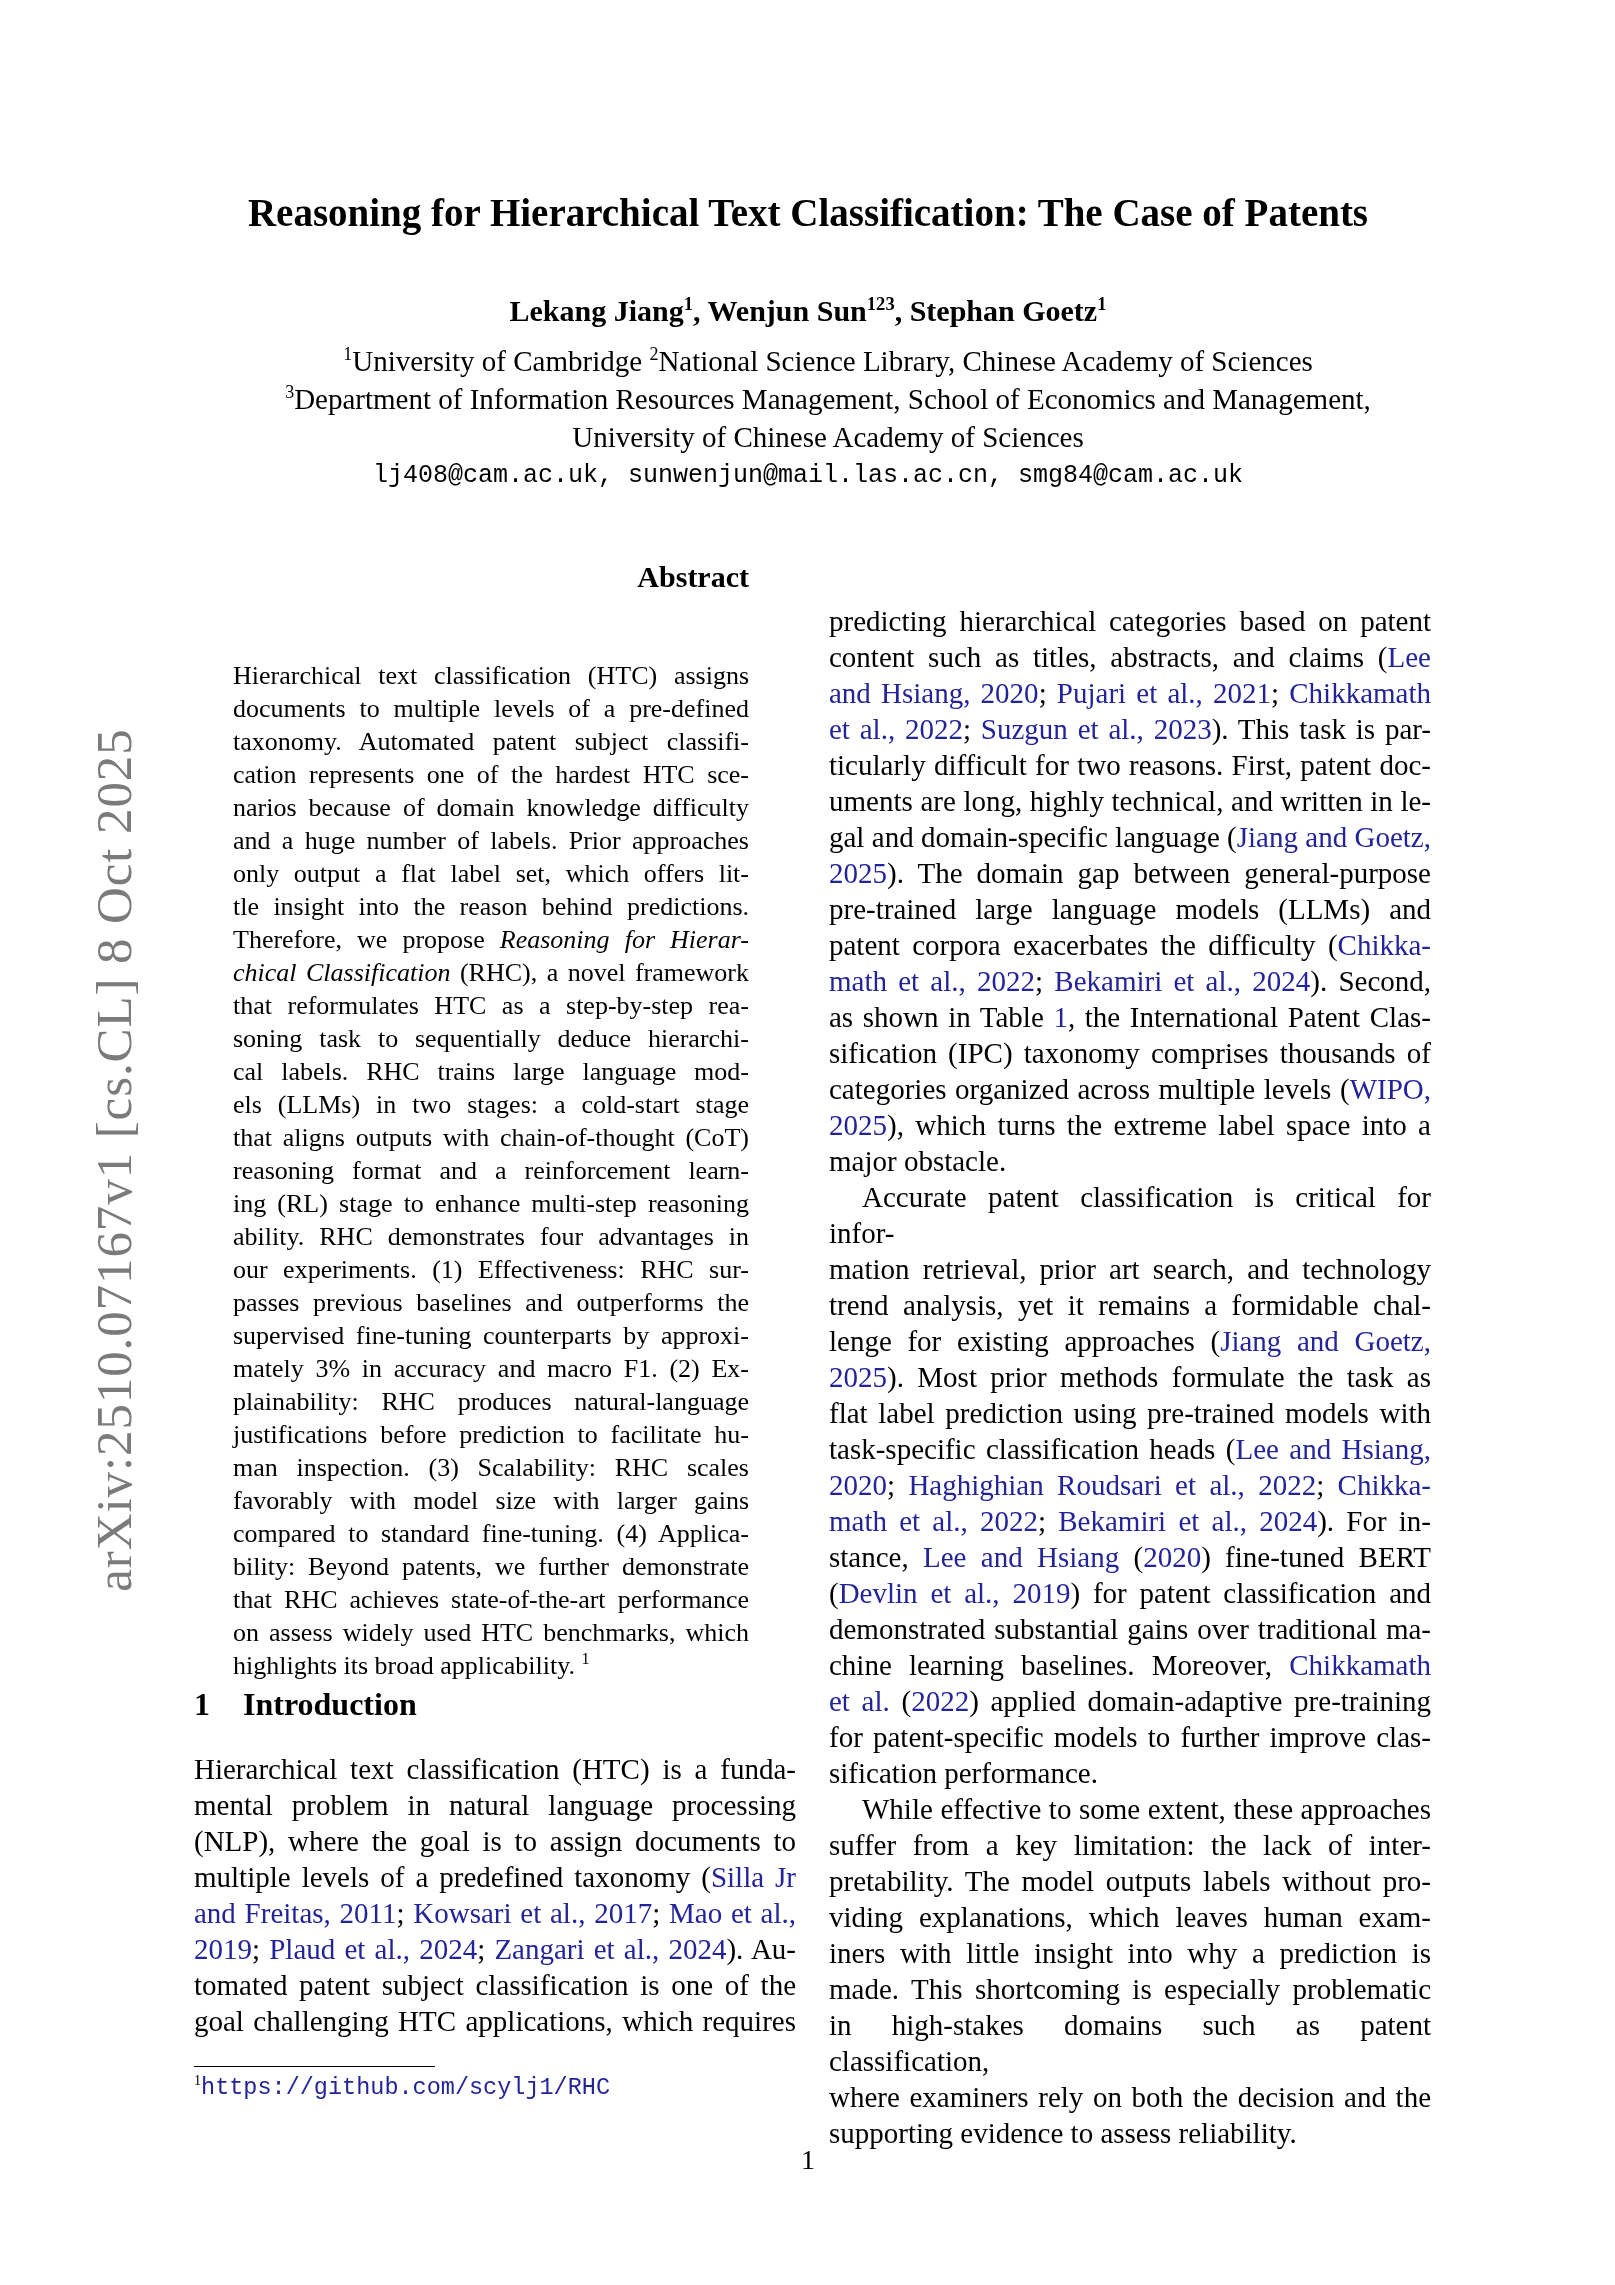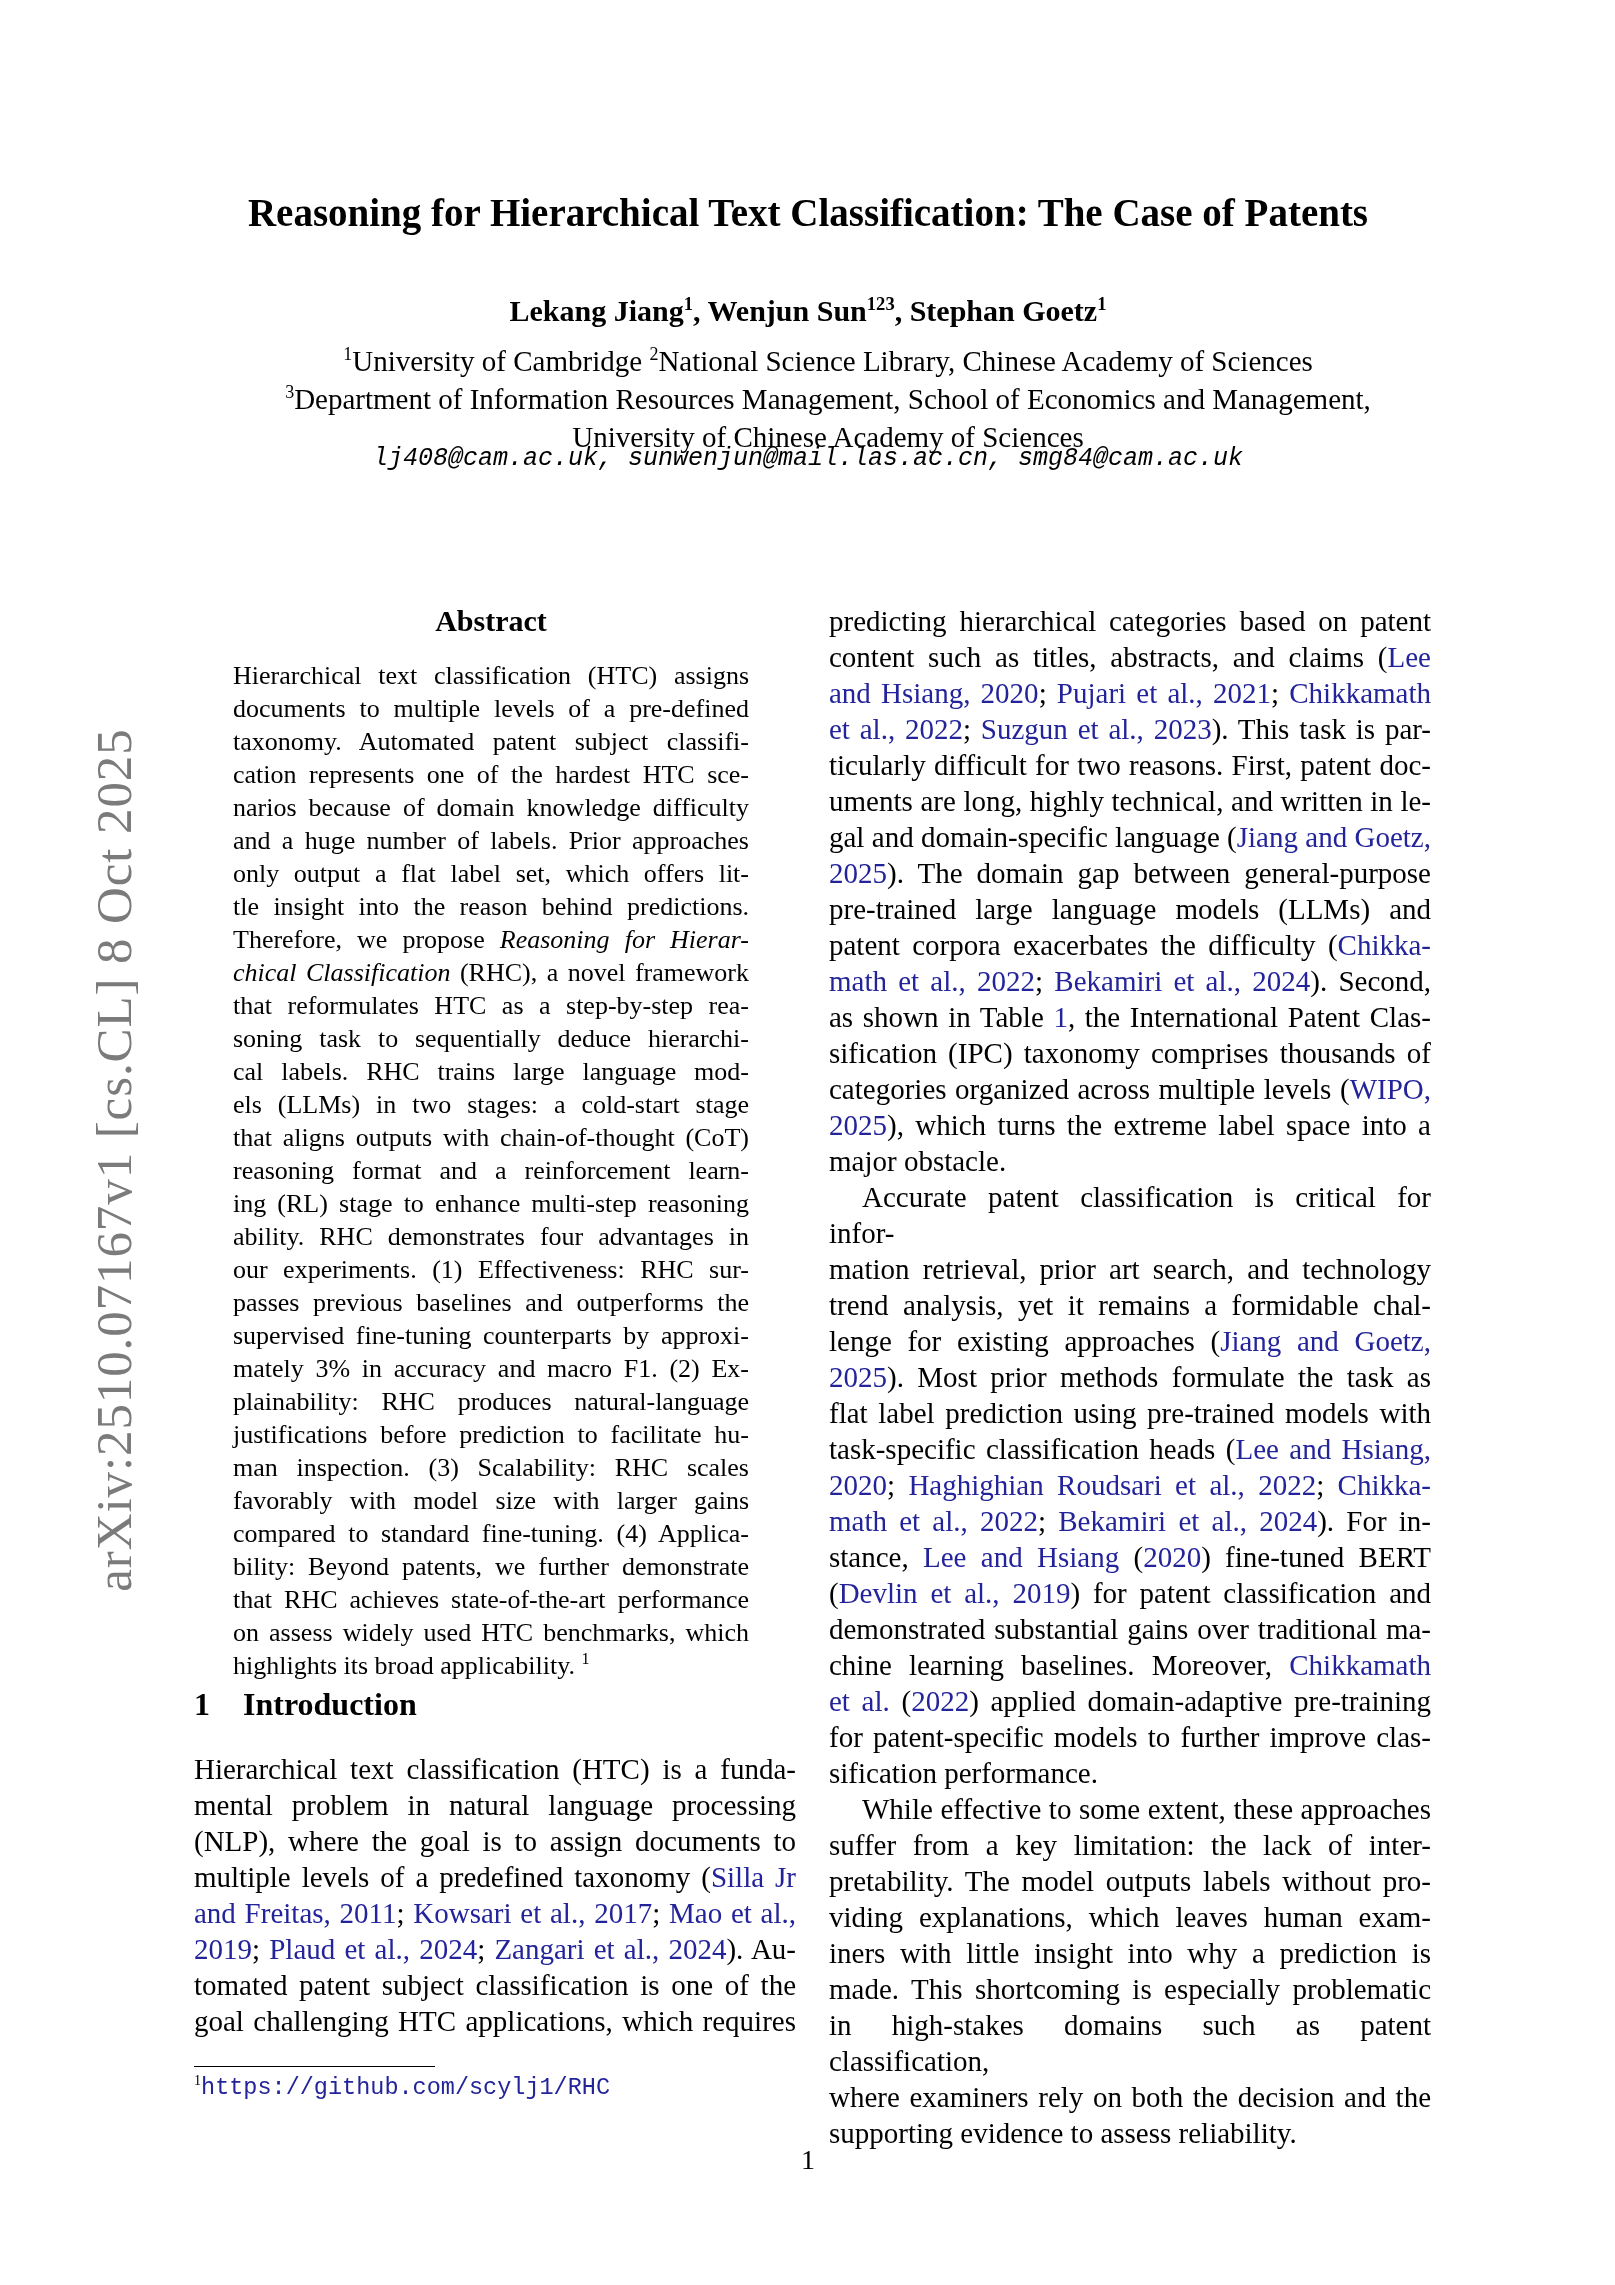--- a/index.html
+++ b/index.html
@@ -8,25 +8,25 @@
   .abs{position:absolute;}
   
   #wm-anchor{left:114px;top:1160px;width:0;height:0;}
   #wm{position:absolute;white-space:nowrap;transform:translate(-50%,-50%) rotate(-90deg);
       font-size:51px;color:var(--wm,#7b7b7b);letter-spacing:0.9px;}
   
   #title{left:0;top:190px;width:1616px;text-align:center;font-size:39px;font-weight:bold;}
   #authors{left:0;top:294px;width:1616px;text-align:center;font-size:30px;font-weight:bold;}
   .affil{left:0;width:1616px;text-align:center;font-size:29px;padding-left:20px;}
   #affil1{top:345px;} #affil2{top:383px;} #affil3{top:421px;}
-  #emails{left:0;top:444px;width:1616px;text-align:center;
-          font-family:"Liberation Mono","DejaVu Sans Mono",monospace;font-size:25px;font-style:italic;}
+  #emails{left:0;top:461px;width:1616px;text-align:center;
+          font-family:"Liberation Mono","DejaVu Sans Mono",monospace;font-size:25px;}
   sup{font-size:62%;line-height:0;}
   
-  #abstract-heading{left:233px;top:604px;width:516px;text-align:center;font-size:30px;font-weight:bold;}
+  #abstract-heading{left:233px;top:560px;width:516px;text-align:right;font-size:30px;font-weight:bold;}
   #abstract-body{left:233px;top:659px;width:516px;font-size:26px;line-height:33px;}
   
   #intro-heading{left:194px;top:1686px;width:606px;font-size:32px;font-weight:bold;}
   #intro-heading .secnum{display:inline-block;margin-right:33px;}
   
   #left-col-body{left:194px;top:1751px;width:602px;font-size:29px;line-height:36px;}
   #right-col-body{left:829px;top:603px;width:602px;font-size:29px;line-height:36px;}
   
   .line{text-align:justify;text-align-last:justify;-moz-text-align-last:justify;white-space:normal;}
   .line.nj{text-align-last:left;-moz-text-align-last:left;}

